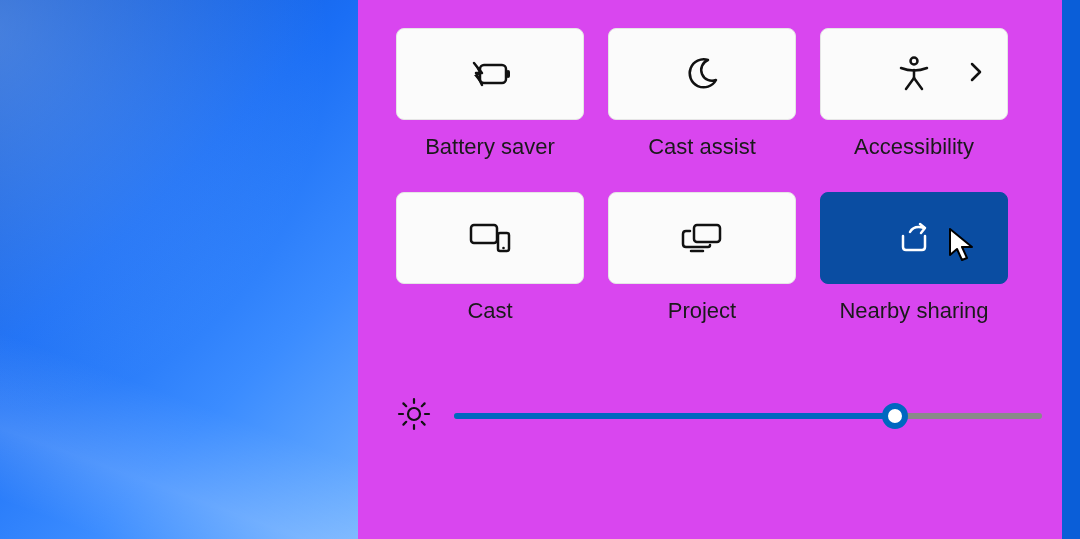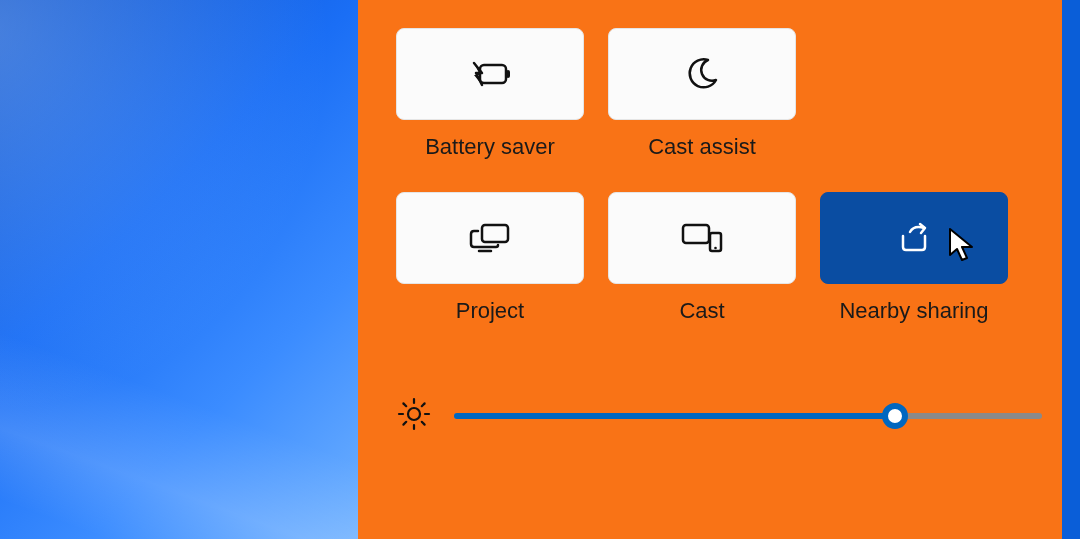--- a/index.html
+++ b/index.html
@@ -32,21 +32,21 @@
       content: "";
       position: absolute;
       bottom: -60px;
       left: -60px;
       width: 500px;
       height: 300px;
       background: linear-gradient(200deg, transparent 40%, rgba(255,255,255,0.15) 60%, transparent 75%);
     }
     .panel {
       flex: 1;
-      background: #f97316;
+      background: #d946ef;
       padding: 28px 38px 20px 38px;
       position: relative;
     }
     .grid {
       display: grid;
       grid-template-columns: repeat(3, 188px);
       gap: 24px;
       justify-content: start;
     }
     .tile-wrap {
@@ -157,49 +157,68 @@
       <div class="tile">
         <span class="icon">
           <svg width="36" height="36" viewBox="0 0 36 36">
             <path d="M24 4 A14 14 0 1 0 32 24 A10 10 0 0 1 24 4 Z" fill="none" stroke="#111" stroke-width="2.5" stroke-linecap="round" stroke-linejoin="round"></path>
           </svg>
         </span>
       </div>
       <div class="tile-label">Cast assist</div>
     </div>
 
+    <div class="tile-wrap">
+      <div class="tile">
+        <span class="icon">
+          <svg width="34" height="36" viewBox="0 0 34 36">
+            <circle cx="17" cy="5" r="3.5" fill="none" stroke="#111" stroke-width="2.5"></circle>
+            <path d="M4 12 Q17 17 30 12" fill="none" stroke="#111" stroke-width="2.5" stroke-linecap="round"></path>
+            <path d="M17 14 L17 22" fill="none" stroke="#111" stroke-width="2.5" stroke-linecap="round"></path>
+            <path d="M17 22 L9 33" fill="none" stroke="#111" stroke-width="2.5" stroke-linecap="round"></path>
+            <path d="M17 22 L25 33" fill="none" stroke="#111" stroke-width="2.5" stroke-linecap="round"></path>
+          </svg>
+        </span>
+        <span class="expand-chevron">
+          <svg width="14" height="22" viewBox="0 0 14 22">
+            <path d="M3 3 L11 11 L3 19" fill="none" stroke="#111" stroke-width="2.5" stroke-linecap="round" stroke-linejoin="round"></path>
+          </svg>
+        </span>
+      </div>
+      <div class="tile-label">Accessibility</div>
+    </div>
 
   </div>
 
   <div class="grid second-row">
+
+    <div class="tile-wrap">
+      <div class="tile">
+        <span class="icon">
+          <svg width="44" height="32" viewBox="0 0 44 32">
+            <rect x="3" y="3" width="26" height="18" rx="3" fill="none" stroke="#111" stroke-width="2.5"></rect>
+            <rect x="30" y="11" width="11" height="18" rx="2" fill="none" stroke="#111" stroke-width="2.5"></rect>
+            <circle cx="35.5" cy="26" r="1.3" fill="#111"></circle>
+          </svg>
+        </span>
+      </div>
+      <div class="tile-label">Cast</div>
+    </div>
 
     <div class="tile-wrap">
       <div class="tile">
         <span class="icon">
           <svg width="44" height="32" viewBox="0 0 44 32">
             <rect x="14" y="3" width="26" height="17" rx="3" fill="none" stroke="#111" stroke-width="2.5"></rect>
             <path d="M10 9 L6 9 Q3 9 3 12 L3 22 Q3 25 6 25 L28 25 Q30 25 30 23" fill="none" stroke="#111" stroke-width="2.5" stroke-linecap="round"></path>
             <path d="M11 29 L23 29" stroke="#111" stroke-width="2.5" stroke-linecap="round"></path>
           </svg>
         </span>
       </div>
       <div class="tile-label">Project</div>
-    </div>
-
-    <div class="tile-wrap">
-      <div class="tile">
-        <span class="icon">
-          <svg width="44" height="32" viewBox="0 0 44 32">
-            <rect x="3" y="3" width="26" height="18" rx="3" fill="none" stroke="#111" stroke-width="2.5"></rect>
-            <rect x="30" y="11" width="11" height="18" rx="2" fill="none" stroke="#111" stroke-width="2.5"></rect>
-            <circle cx="35.5" cy="26" r="1.3" fill="#111"></circle>
-          </svg>
-        </span>
-      </div>
-      <div class="tile-label">Cast</div>
     </div>
 
     <div class="tile-wrap">
       <div class="tile active">
         <span class="icon">
           <svg width="34" height="32" viewBox="0 0 34 32">
             <path d="M6 14 L6 25 Q6 28 9 28 L25 28 Q28 28 28 25 L28 14" fill="none" stroke="#fff" stroke-width="2.5" stroke-linecap="round"></path>
             <path d="M13 10 Q17 3 27 6" fill="none" stroke="#fff" stroke-width="2.5" stroke-linecap="round"></path>
             <path d="M23 2 L28 6 L24 11" fill="none" stroke="#fff" stroke-width="2.5" stroke-linecap="round" stroke-linejoin="round"></path>
           </svg>

